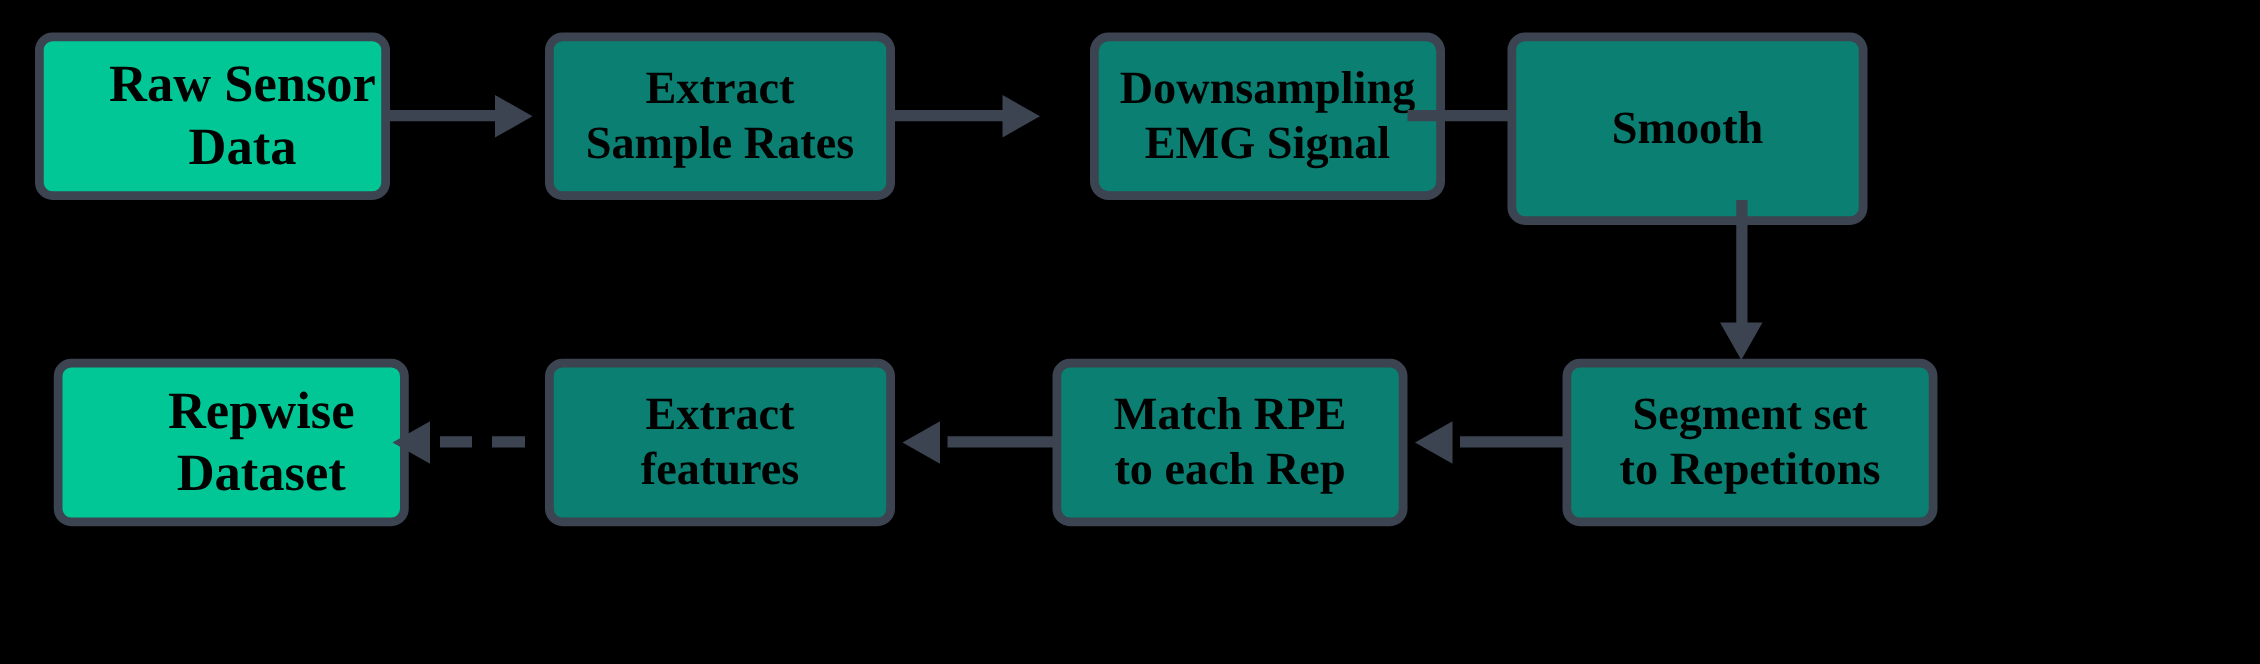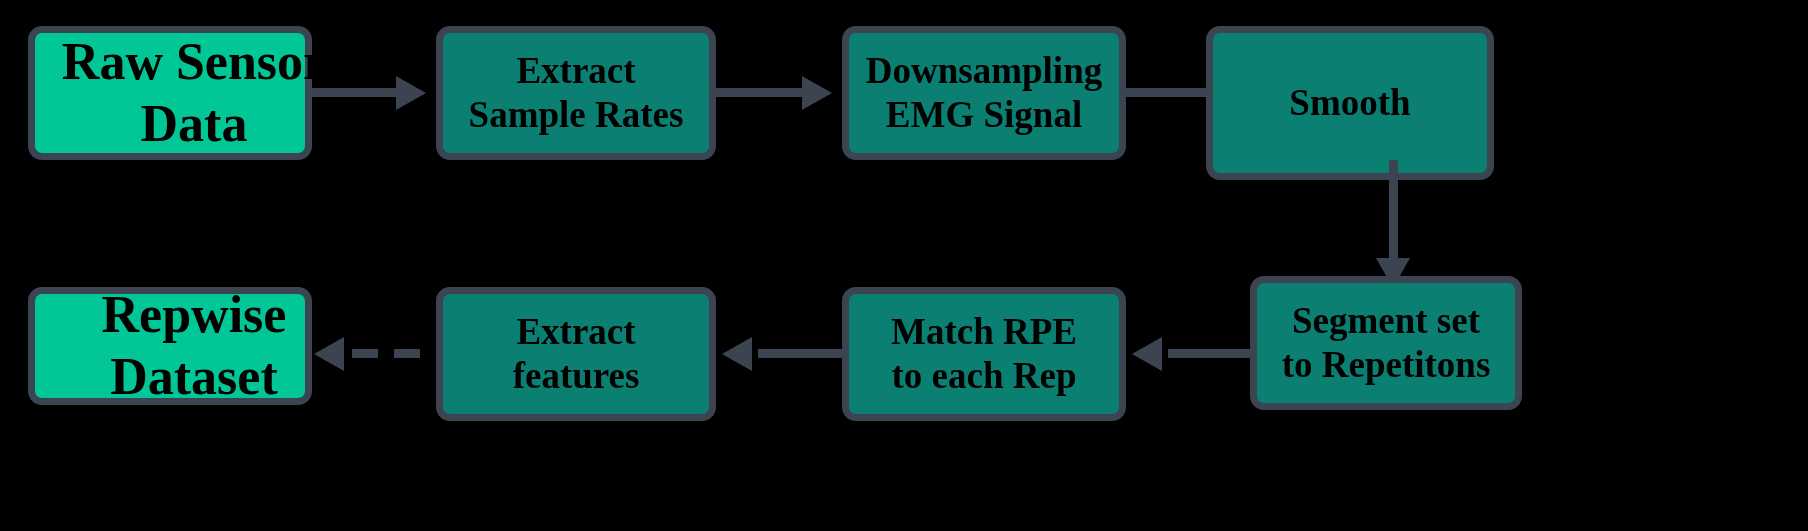--- a/index.html
+++ b/index.html
@@ -9,21 +9,21 @@
 
   .node{position:absolute;box-sizing:border-box;
         border:7px solid #3d4451;border-radius:14px;
         display:flex;flex-direction:column;align-items:center;justify-content:center;
         line-height:1.20;text-align:center;}
   .node .ln{display:block;white-space:nowrap;}
 
   .n-terminal{background:#00c795;color:#000;font-weight:700;}
   .n-process{background:#0b7f72;color:#000000;font-weight:700;}
 
-  .fs-lg{font-size:52px;padding-left:48px;}
+  .fs-lg{font-size:42px;padding-left:48px;}
   .fs-md{font-size:37px;}
 
   
   .edge{position:absolute;}
   .h-line{position:absolute;height:9px;background:#3d4451;}
   .v-line{position:absolute;width:9px;background:#3d4451;}
 
   .arrow-r{position:absolute;width:0;height:0;
            border-top:17px solid transparent;border-bottom:17px solid transparent;
            border-left:30px solid #3d4451;}
@@ -55,40 +55,40 @@
   <div class="node n-process fs-md" style="left:436px;top:26px;width:280px;height:134px;">
     <span class="ln">Extract</span>
     <span class="ln">Sample Rates</span>
   </div>
 
   <div class="edge">
     <div class="h-line" style="left:716px;top:88px;width:94px;"></div>
     <div class="arrow-r" style="left:802px;top:76px;"></div>
   </div>
 
-  <div class="node n-process fs-md" style="left:842px;top:26px;width:284px;height:134px;">
+  <div class="node n-process fs-md" style="left:872px;top:26px;width:284px;height:134px;border-radius:15px;">
     <span class="ln">Downsampling</span>
     <span class="ln">EMG Signal</span>
   </div>
 
   <div class="edge">
     <div class="h-line" style="left:1126px;top:88px;width:94px;"></div>
     <div class="arrow-r" style="left:1212px;top:76px;"></div>
   </div>
 
   <div class="node n-process fs-md" style="left:1206px;top:26px;width:288px;height:154px;">
     <span class="ln">Smooth</span>
   </div>
 
   <div class="edge">
     <div class="v-line" style="left:1389px;top:160px;height:108px;"></div>
     <div class="arrow-d" style="left:1376px;top:258px;"></div>
   </div>
 
-  <div class="node n-terminal fs-lg" style="left:28px;top:287px;width:284px;height:118px;">
+  <div class="node n-terminal fs-lg" style="left:43px;top:287px;width:284px;height:134px;">
     <span class="ln">Repwise</span>
     <span class="ln">Dataset</span>
   </div>
 
   <div class="edge">
     <div class="h-dash" style="left:352px;top:349px;width:84px;"></div>
     <div class="arrow-l" style="left:314px;top:337px;"></div>
   </div>
 
   <div class="node n-process fs-md" style="left:436px;top:287px;width:280px;height:134px;">
@@ -104,18 +104,18 @@
   <div class="node n-process fs-md" style="left:842px;top:287px;width:284px;height:134px;">
     <span class="ln">Match RPE</span>
     <span class="ln">to each Rep</span>
   </div>
 
   <div class="edge">
     <div class="h-line" style="left:1168px;top:349px;width:86px;"></div>
     <div class="arrow-l" style="left:1132px;top:337px;"></div>
   </div>
 
-  <div class="node n-process fs-md" style="left:1250px;top:276px;width:272px;height:134px;">
+  <div class="node n-process fs-md" style="left:1250px;top:287px;width:300px;height:134px;">
     <span class="ln">Segment set</span>
     <span class="ln">to Repetitons</span>
   </div>
 
 </div>
 
 </body></html>

